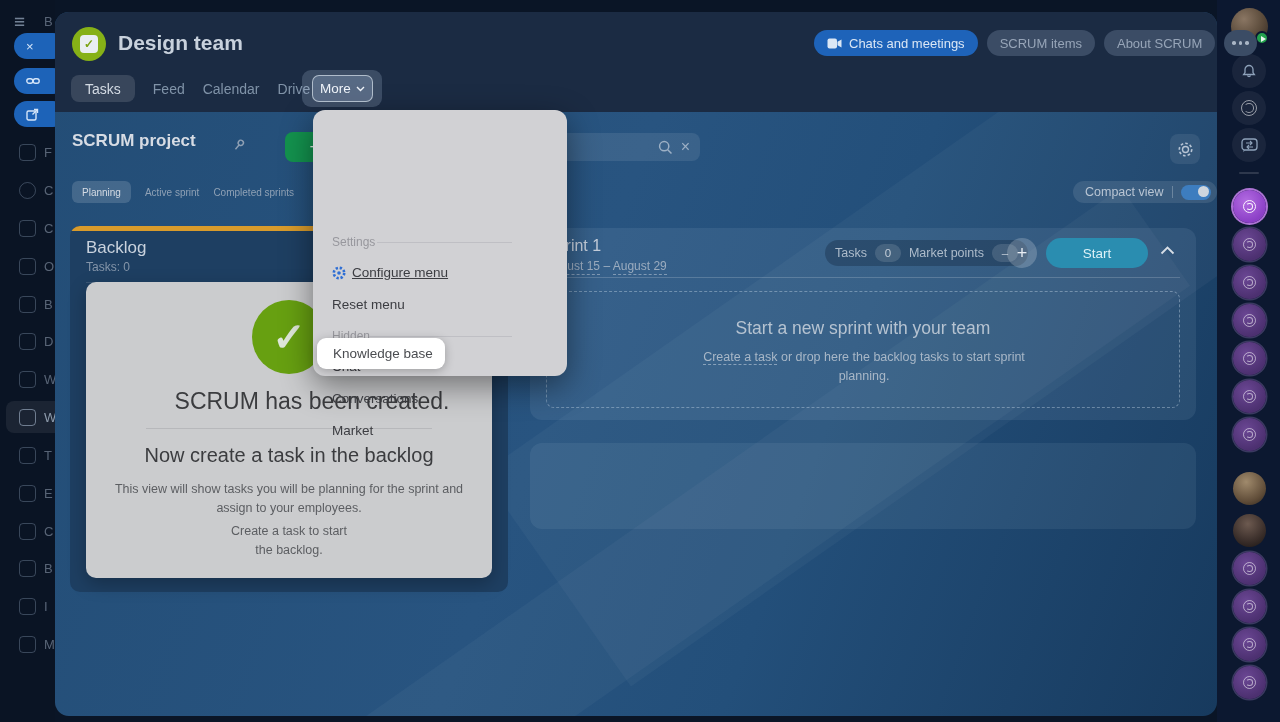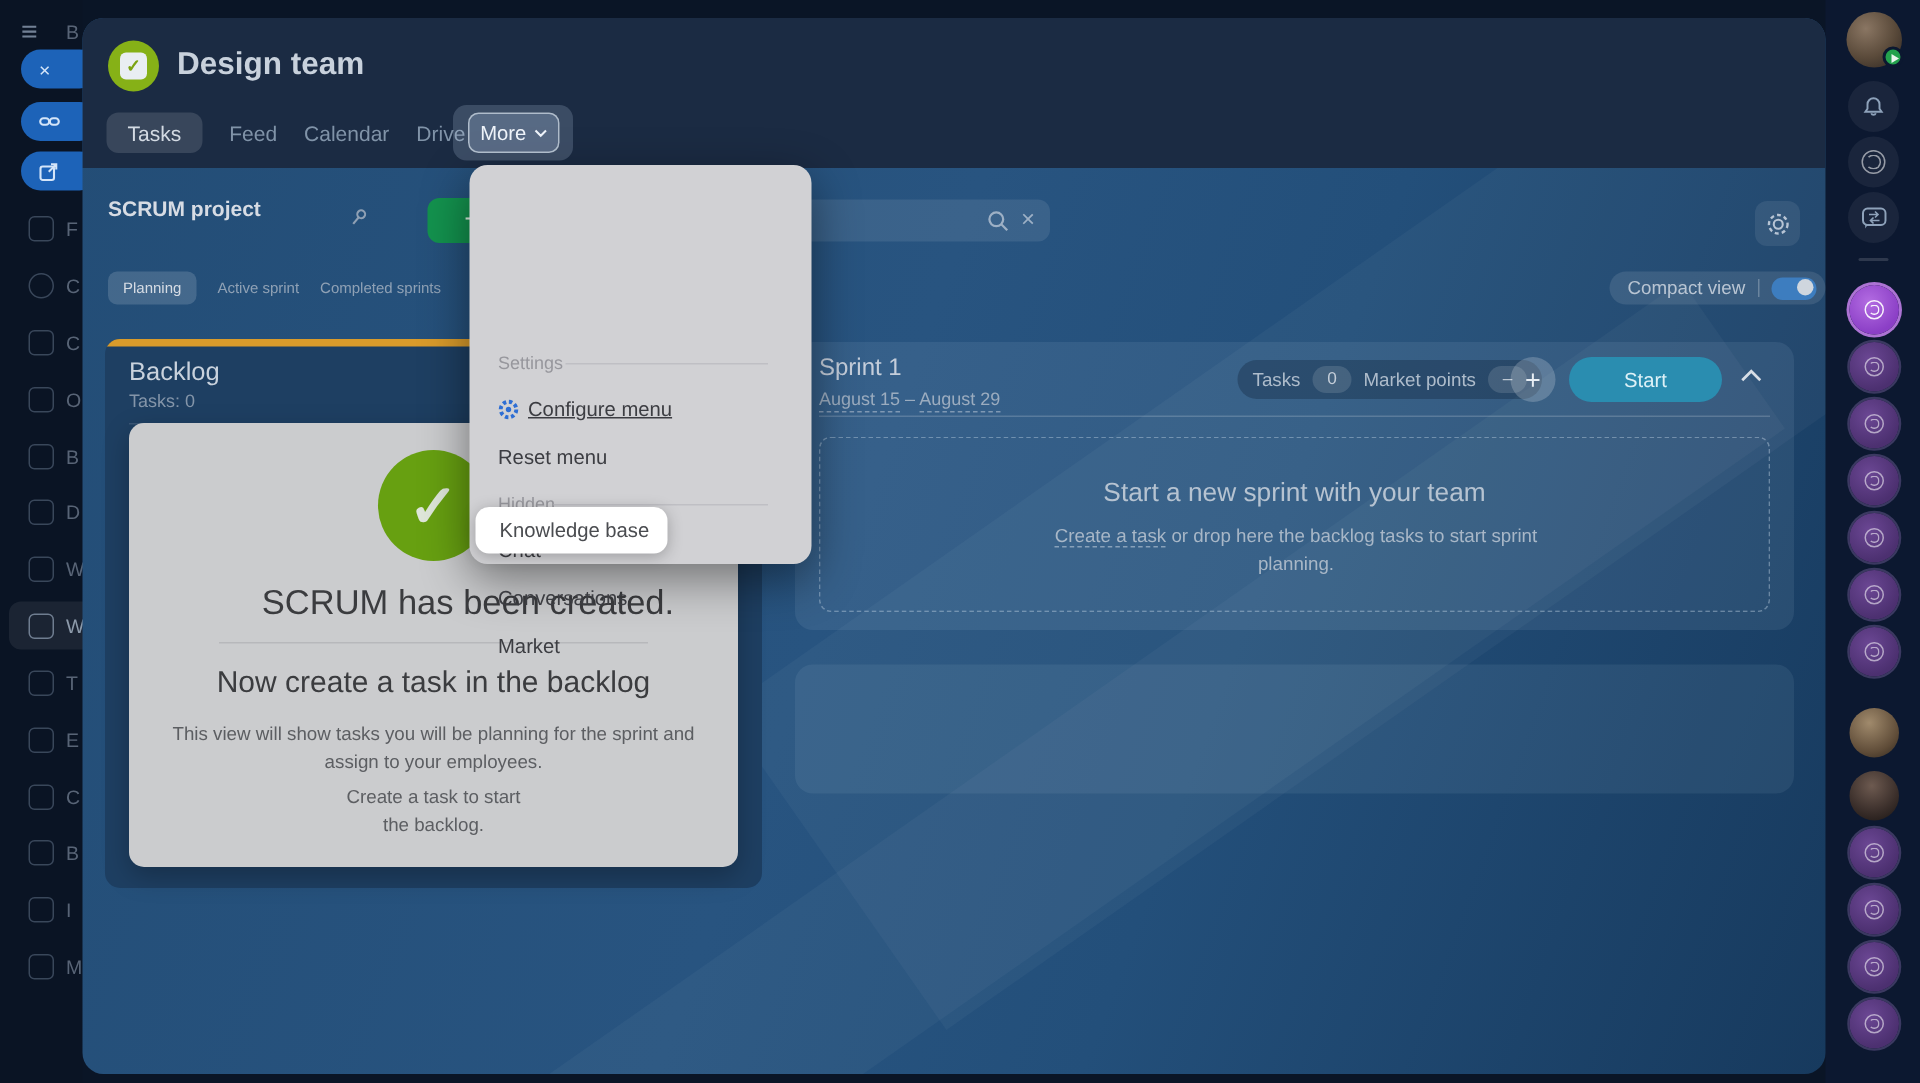--- a/index.html
+++ b/index.html
@@ -46,21 +46,21 @@
   .dots i { width:3.5px; height:3.5px; border-radius:50%; background:#aab6c6; }
 
   .hdr-tabs { position:absolute; left:71px; top:75px; height:27px; display:flex; gap:18px; align-items:center; }
   .htab { font-size:14px; color:#8093a8; }
   .htab.active { background:rgba(255,255,255,.13); color:#d3dae3; border-radius:8px; padding:0 14px; height:27px; display:flex; align-items:center; }
 
   .more-box { position:absolute; left:302px; top:70px; width:80px; height:37px; border-radius:9px; background:rgba(190,210,235,.2); }
   .more-pill { position:absolute; left:312px; top:75px; width:61px; height:27px; border-radius:7px; background:rgba(170,195,225,.26); border:1px solid rgba(235,243,250,.6); display:flex; align-items:center; justify-content:center; gap:5px; color:#eef3f9; font-size:13.5px; }
 
   
-  .proj-title { position:absolute; left:72px; top:131px; font-size:14px; font-weight:700; color:#d7dce4; }
+  .proj-title { position:absolute; left:72px; top:131px; font-size:17px; font-weight:700; color:#d7dce4; }
   .pin { position:absolute; left:232px; top:138px; color:#8fa0b4; }
   .add-btn { position:absolute; left:285px; top:132px; width:60px; height:30px; border-radius:8px; background:#13924e; color:#e3f2e8; font-size:19px; display:flex; align-items:center; justify-content:center; }
   .search { position:absolute; left:465px; top:133px; width:235px; height:28px; border-radius:8px; background:rgba(255,255,255,.09); display:flex; align-items:center; color:#93a7bd; font-size:14px; padding:0 10px 0 18px; }
   .search .ph { flex:1; }
   .search .x { font-size:16px; color:#9db0c5; margin-left:8px; }
   .gear-btn { position:absolute; left:1170px; top:134px; width:30px; height:30px; border-radius:8px; background:rgba(255,255,255,.08); display:flex; align-items:center; justify-content:center; color:#b7c4d4; }
 
   .view-tabs { position:absolute; left:72px; top:181px; height:22px; display:flex; gap:14px; align-items:center; }
   .vtab { font-size:10px; color:#8fa1b5; }
   .vtab.active { background:rgba(255,255,255,.15); color:#d6dce4; border-radius:6px; padding:0 10px; height:22px; display:flex; align-items:center; }
@@ -97,21 +97,21 @@
   .start-btn { position:absolute; left:1046px; top:238px; width:102px; height:30px; border-radius:15px; background:#2a8db0; color:#ddf1f7; font-size:13.5px; display:flex; align-items:center; justify-content:center; }
   .sp-chev { position:absolute; left:1160px; top:246px; color:#d7dee6; }
   .sp-div { position:absolute; left:546px; top:277px; width:634px; height:1px; background:rgba(255,255,255,.18); }
   .dropzone { position:absolute; left:546px; top:291px; width:634px; height:117px; border:1.5px dashed rgba(210,225,240,.38); border-radius:8px; text-align:center; }
   .dz-title { position:absolute; left:0; top:26px; width:100%; font-size:17.5px; color:#b6c3d1; }
   .dz-sub { position:absolute; left:137px; top:56px; width:360px; font-size:12.5px; line-height:1.5; color:#a8b7c7; }
   .dz-link { border-bottom:1px dashed rgba(170,188,206,.7);margin-top:20px; }
   .dropzone2 { position:absolute; left:546px; top:458px; width:634px; height:56px; border:1.5px dashed rgba(210,225,240,.38); border-radius:8px; display:flex; align-items:center; justify-content:center; font-size:16px; color:#adbbca; }
 
   
-  .menu { position:absolute; left:313px; top:110px; width:228px; height:266px; border-radius:12px; background:#d1d1d4; box-shadow:0 10px 32px rgba(0,0,0,.45); }
+  .menu { position:absolute; left:313px; top:110px; width:254px; height:266px; border-radius:12px; background:#d1d1d4; box-shadow:0 10px 32px rgba(0,0,0,.45); }
   .m-head { position:absolute; left:19px; font-size:12px; color:#97979d; }
   .m-line { position:absolute; height:1px; background:#bfbfc4; }
   .m-item { position:absolute; left:19px; font-size:13.5px; color:#3c3d42; display:flex; align-items:center; gap:6px; }
   .kb-pill { position:absolute; left:317px; top:338px; width:128px; height:31px; border-radius:9px; background:#ffffff; box-shadow:0 2px 10px rgba(0,0,0,.25); display:flex; align-items:center; padding-left:16px; font-size:13.5px; color:#4a4c50; }
 
   svg { display:block; }
 </style>
 </head>
 <body>
 
@@ -238,20 +238,42 @@
     <div class="streak" style="left:420px; top:180px; width:900px; height:260px;"></div>
     <div class="streak" style="left:100px; top:480px; width:1100px; height:120px;"></div>
     <div class="modal-header"></div>
   </div>
 
   <div class="ws-avatar">
     <div class="sq">✓</div>
   </div>
   <div class="ws-title">Design team</div>
 
+  <div class="hdr-actions">
+    <div class="hbtn primary">
+      <span>
+          <svg width="15" height="11" viewBox="0 0 15 11">
+            <rect x="0.5" y="0.5" width="9.5" height="10" rx="2" fill="#dbe7f5"></rect>
+            <path d="M10.5 3.8 L14.5 1.5 V9.5 L10.5 7.2 Z" fill="#dbe7f5"></path>
+          </svg>
+        </span>
+      <span>Chats and meetings</span>
+    </div>
+    <div class="hbtn">
+        <span>SCRUM items</span>
+      </div>
+    <div class="hbtn">
+        <span>About SCRUM</span>
+      </div>
+    <div class="hbtn dots">
+        <i></i>
+        <i></i>
+        <i></i>
+      </div>
+  </div>
 
   <div class="hdr-tabs">
     <div class="htab active">Tasks</div>
     <div class="htab">Feed</div>
     <div class="htab">Calendar</div>
     <div class="htab">Drive</div>
   </div>
 
   <div class="proj-title">SCRUM project</div>
   <div class="pin">

